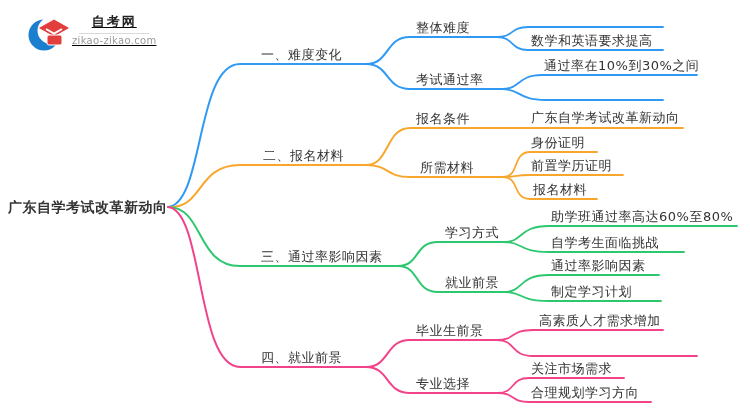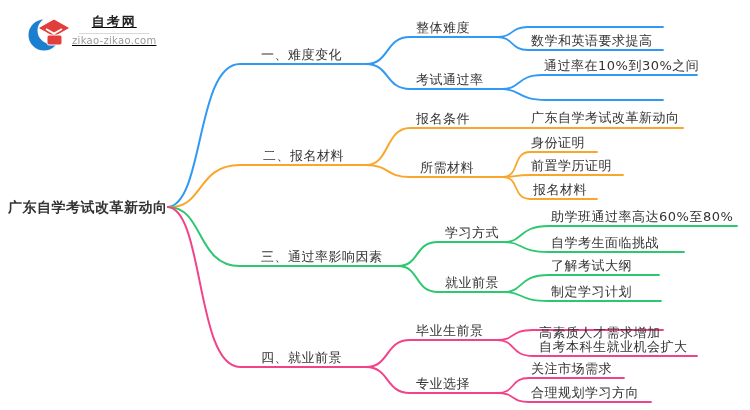--- a/index.html
+++ b/index.html
@@ -91,24 +91,23 @@
   <div class="node" style="left:420px;top:160px">所需材料</div>
   <div class="node" style="left:531px;top:135px">身份证明</div>
   <div class="node" style="left:531px;top:158px">前置学历证明</div>
   <div class="node" style="left:533px;top:182px">报名材料</div>
 
   <div class="node" style="left:261px;top:249px">三、通过率影响因素</div>
   <div class="node" style="left:445px;top:225px">学习方式</div>
   <div class="node" style="left:551px;top:209px">助学班通过率高达60%至80%</div>
   <div class="node" style="left:551px;top:235px">自学考生面临挑战</div>
   <div class="node" style="left:445px;top:275px">就业前景</div>
-  <div class="node" style="left:551px;top:258px">了解考试大纲</div>
+  <div class="node" style="left:551px;top:258px">通过率影响因素</div>
   <div class="node" style="left:551px;top:284px">制定学习计划</div>
 
   <div class="node" style="left:261px;top:350px">四、就业前景</div>
   <div class="node" style="left:416px;top:323px">毕业生前景</div>
-  <div class="node" style="left:539px;top:325px">高素质人才需求增加</div>
-  <div class="node" style="left:539px;top:339px">自考本科生就业机会扩大</div>
+  <div class="node" style="left:539px;top:313px">高素质人才需求增加</div>
   <div class="node" style="left:416px;top:376px">专业选择</div>
   <div class="node" style="left:531px;top:361px">关注市场需求</div>
   <div class="node" style="left:531px;top:385px">合理规划学习方向</div>
 
 </div>
 
 </body></html>

